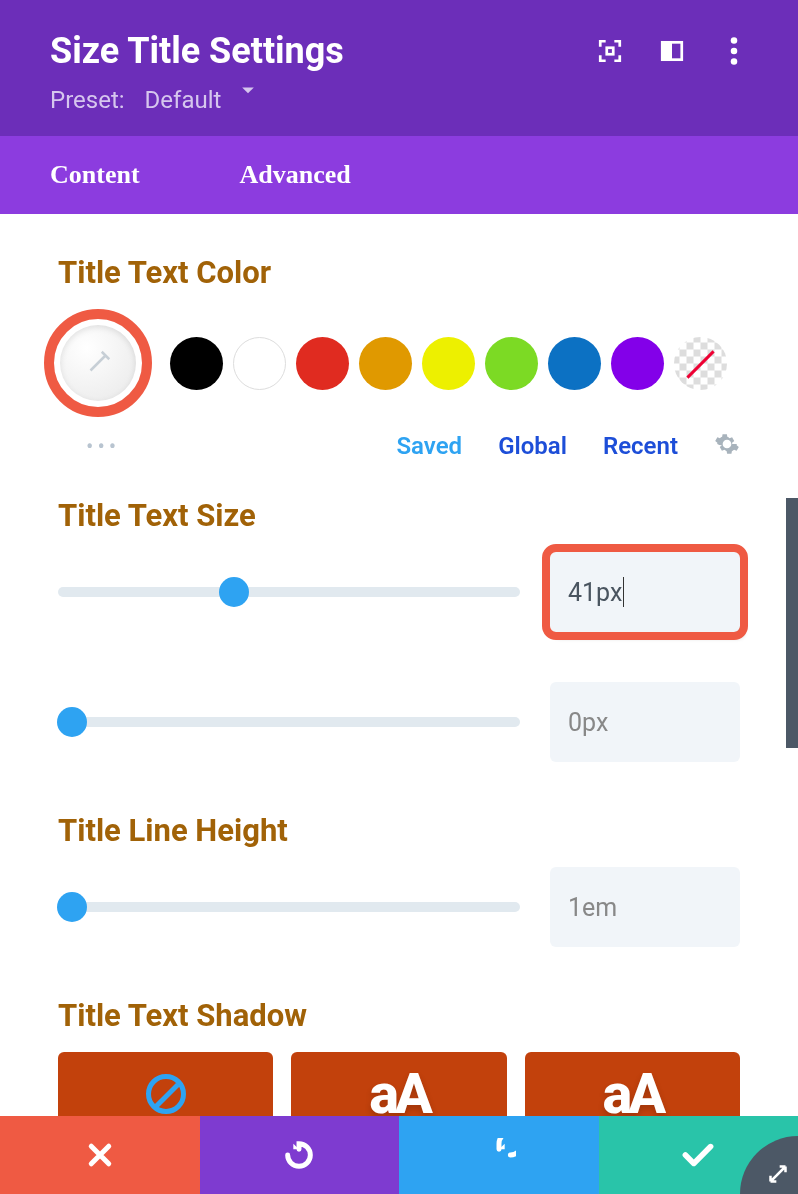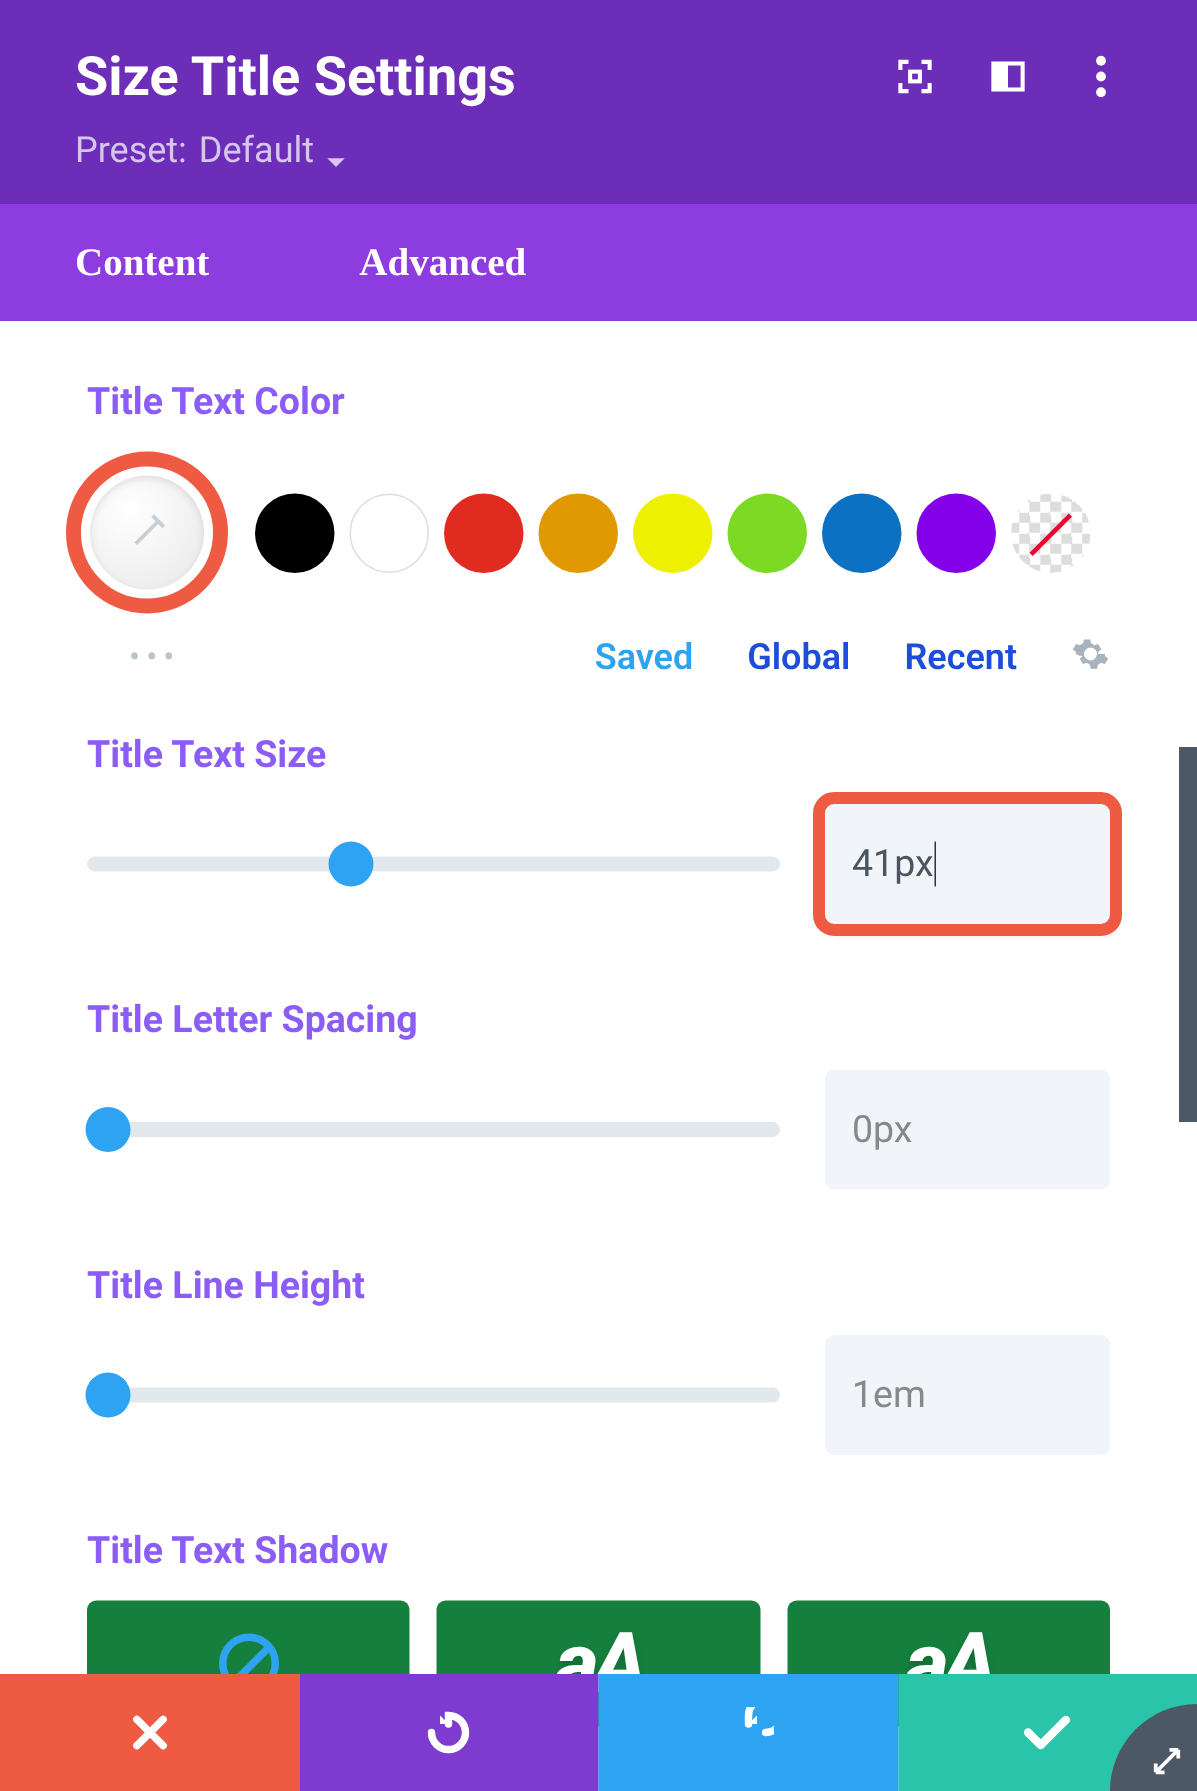--- a/index.html
+++ b/index.html
@@ -3,29 +3,29 @@
 <meta charset="utf-8">
 <style>
 * { box-sizing: border-box; margin: 0; padding: 0; }
 body { font-family: -apple-system, BlinkMacSystemFont, "Segoe UI", Roboto, Helvetica, Arial, sans-serif; width: 798px; height: 1194px; background: #fff; overflow: hidden; position: relative; }
 
 .header { background: #6c2eb9; color: #fff; padding: 30px 50px 22px; }
 .header-top { display: flex; align-items: center; justify-content: space-between; }
 .title { font-size: 36px; font-weight: 700; }
 .header-icons { display: flex; gap: 34px; align-items: center; }
 .hicon { width: 28px; height: 28px; display: flex; align-items: center; justify-content: center; cursor: pointer; }
-.preset { margin-top: 14px; font-size: 24px; color: #d6c6ee; display: flex; align-items: flex-end; gap: 8px; cursor: pointer; }
+.preset { margin-top: 14px; font-size: 24px; color: #d6c6ee; display: flex; align-items: flex-start; gap: 20px; cursor: pointer; }
 
 .tabs { display: flex; background: #8c3cdf; }
 .tab { flex: 0 0 auto; padding: 24px 50px; color: #fff; font-size: 26px; font-weight: 600; cursor: pointer; font-family: Liberation Serif, serif; }
 .tab.active { background: #a447f2; }
 .tab:nth-child(3) { padding-left: 22px; padding-right: 50px; }
 
 .content { padding: 40px 58px 0; }
-.section-label { font-size: 25px; font-weight: 700; color: #8b5cf6; margin-bottom: 18px; }
+.section-label { font-size: 31px; font-weight: 700; color: #a16207; margin-bottom: 18px; }
 
 .color-row { display: flex; align-items: center; gap: 10px; margin-bottom: 14px; position: relative; }
 .dropper-wrap { width: 108px; height: 108px; border-radius: 50%; border: 10px solid #ef5a43; display: flex; align-items: center; justify-content: center; margin-right: 8px; margin-left: -14px; }
 .dropper-inner { width: 76px; height: 76px; border-radius: 50%; background: radial-gradient(circle at 35% 30%, #fff, #e8e8e8); box-shadow: inset 0 2px 6px rgba(0,0,0,0.1); display:flex; align-items:center; justify-content:center; }
 .swatch { width: 53px; height: 53px; border-radius: 50%; cursor: pointer; flex-shrink: 0; }
 .swatch.white { border: 1px solid #ddd; }
 .swatch.none { background: repeating-conic-gradient(#ddd 0% 25%, #fff 0% 50%) 50% / 14px 14px; position: relative; overflow: hidden; }
 .swatch.none::after { content:''; position:absolute; left:8px; right:8px; top:50%; height:3px; background:#e03; transform: rotate(-45deg); }
 
 .color-meta { display: flex; align-items: center; gap: 36px; padding-left: 28px; margin-bottom: 36px; }
@@ -38,21 +38,21 @@
 
 .field { margin-bottom: 50px; }
 .field-row { display: flex; align-items: center; gap: 30px; }
 .slider { flex: 1; height: 10px; background: #e1e9ef; border-radius: 5px; position: relative; cursor:pointer; }
 .slider-handle { position: absolute; top: 50%; transform: translate(-50%, -50%); width: 30px; height: 30px; background: #2ea3f2; border-radius: 50%; }
 .value-box { width: 190px; height: 80px; background: #f1f5f9; border-radius: 6px; display:flex; align-items:center; padding: 0 18px; font-size: 25px; color: #888; cursor:text; }
 .value-box.highlight { outline: 8px solid #ef5a43; box-shadow: 4px 6px 4px rgba(0,0,0,0.25); color:#4a5560; }
 .value-box.highlight .caret { display:inline-block; width:1px; height:30px; background:#333; margin-left:1px; vertical-align:middle; }
 
 .shadow-row { display: flex; gap: 18px; margin-top: 18px; }
-.shadow-card { flex: 1; height: 84px; background: #15803d; border-radius: 6px; display:flex; align-items:center; justify-content:center; overflow:hidden; cursor:pointer;font-style:italic; }
+.shadow-card { flex: 1; height: 84px; background: #c2410c; border-radius: 6px; display:flex; align-items:center; justify-content:center; overflow:hidden; cursor:pointer; }
 .shadow-none-icon { width:40px; height:40px; border:5px solid #2ea3f2; border-radius:50%; position:relative; }
 .shadow-none-icon::after { content:''; position:absolute; left:-2px; right:-2px; top:50%; height:5px; background:#2ea3f2; transform:rotate(-45deg); }
 .shadow-aa { font-size: 56px; font-weight: 800; color: #fff; text-shadow: 0 4px 6px rgba(0,0,0,0.18); letter-spacing:-4px; }
 
 .footer { position: absolute; bottom: 0; left: 0; right: 0; height: 78px; display:flex; }
 .fbtn { flex:1; display:flex; align-items:center; justify-content:center; cursor:pointer; color:#fff; }
 .fbtn.cancel { background:#ef5a43; }
 .fbtn.undo { background:#7e3bd0; }
 .fbtn.redo { background:#2ea3f2; }
 .fbtn.confirm { background:#29c4a9; }
@@ -143,21 +143,20 @@
         <div class="slider-handle" style="left:38%"></div>
       </div>
       <div class="value-box highlight">
           <span>41px</span>
           <span class="caret"></span>
         </div>
     </div>
   </div>
 
   <div class="field">
-    <div class="section-label">Title Letter Spacing</div>
     <div class="field-row">
       <div class="slider">
         <div class="slider-handle" style="left:3%"></div>
       </div>
       <div class="value-box">0px</div>
     </div>
   </div>
 
   <div class="field">
     <div class="section-label">Title Line Height</div>

